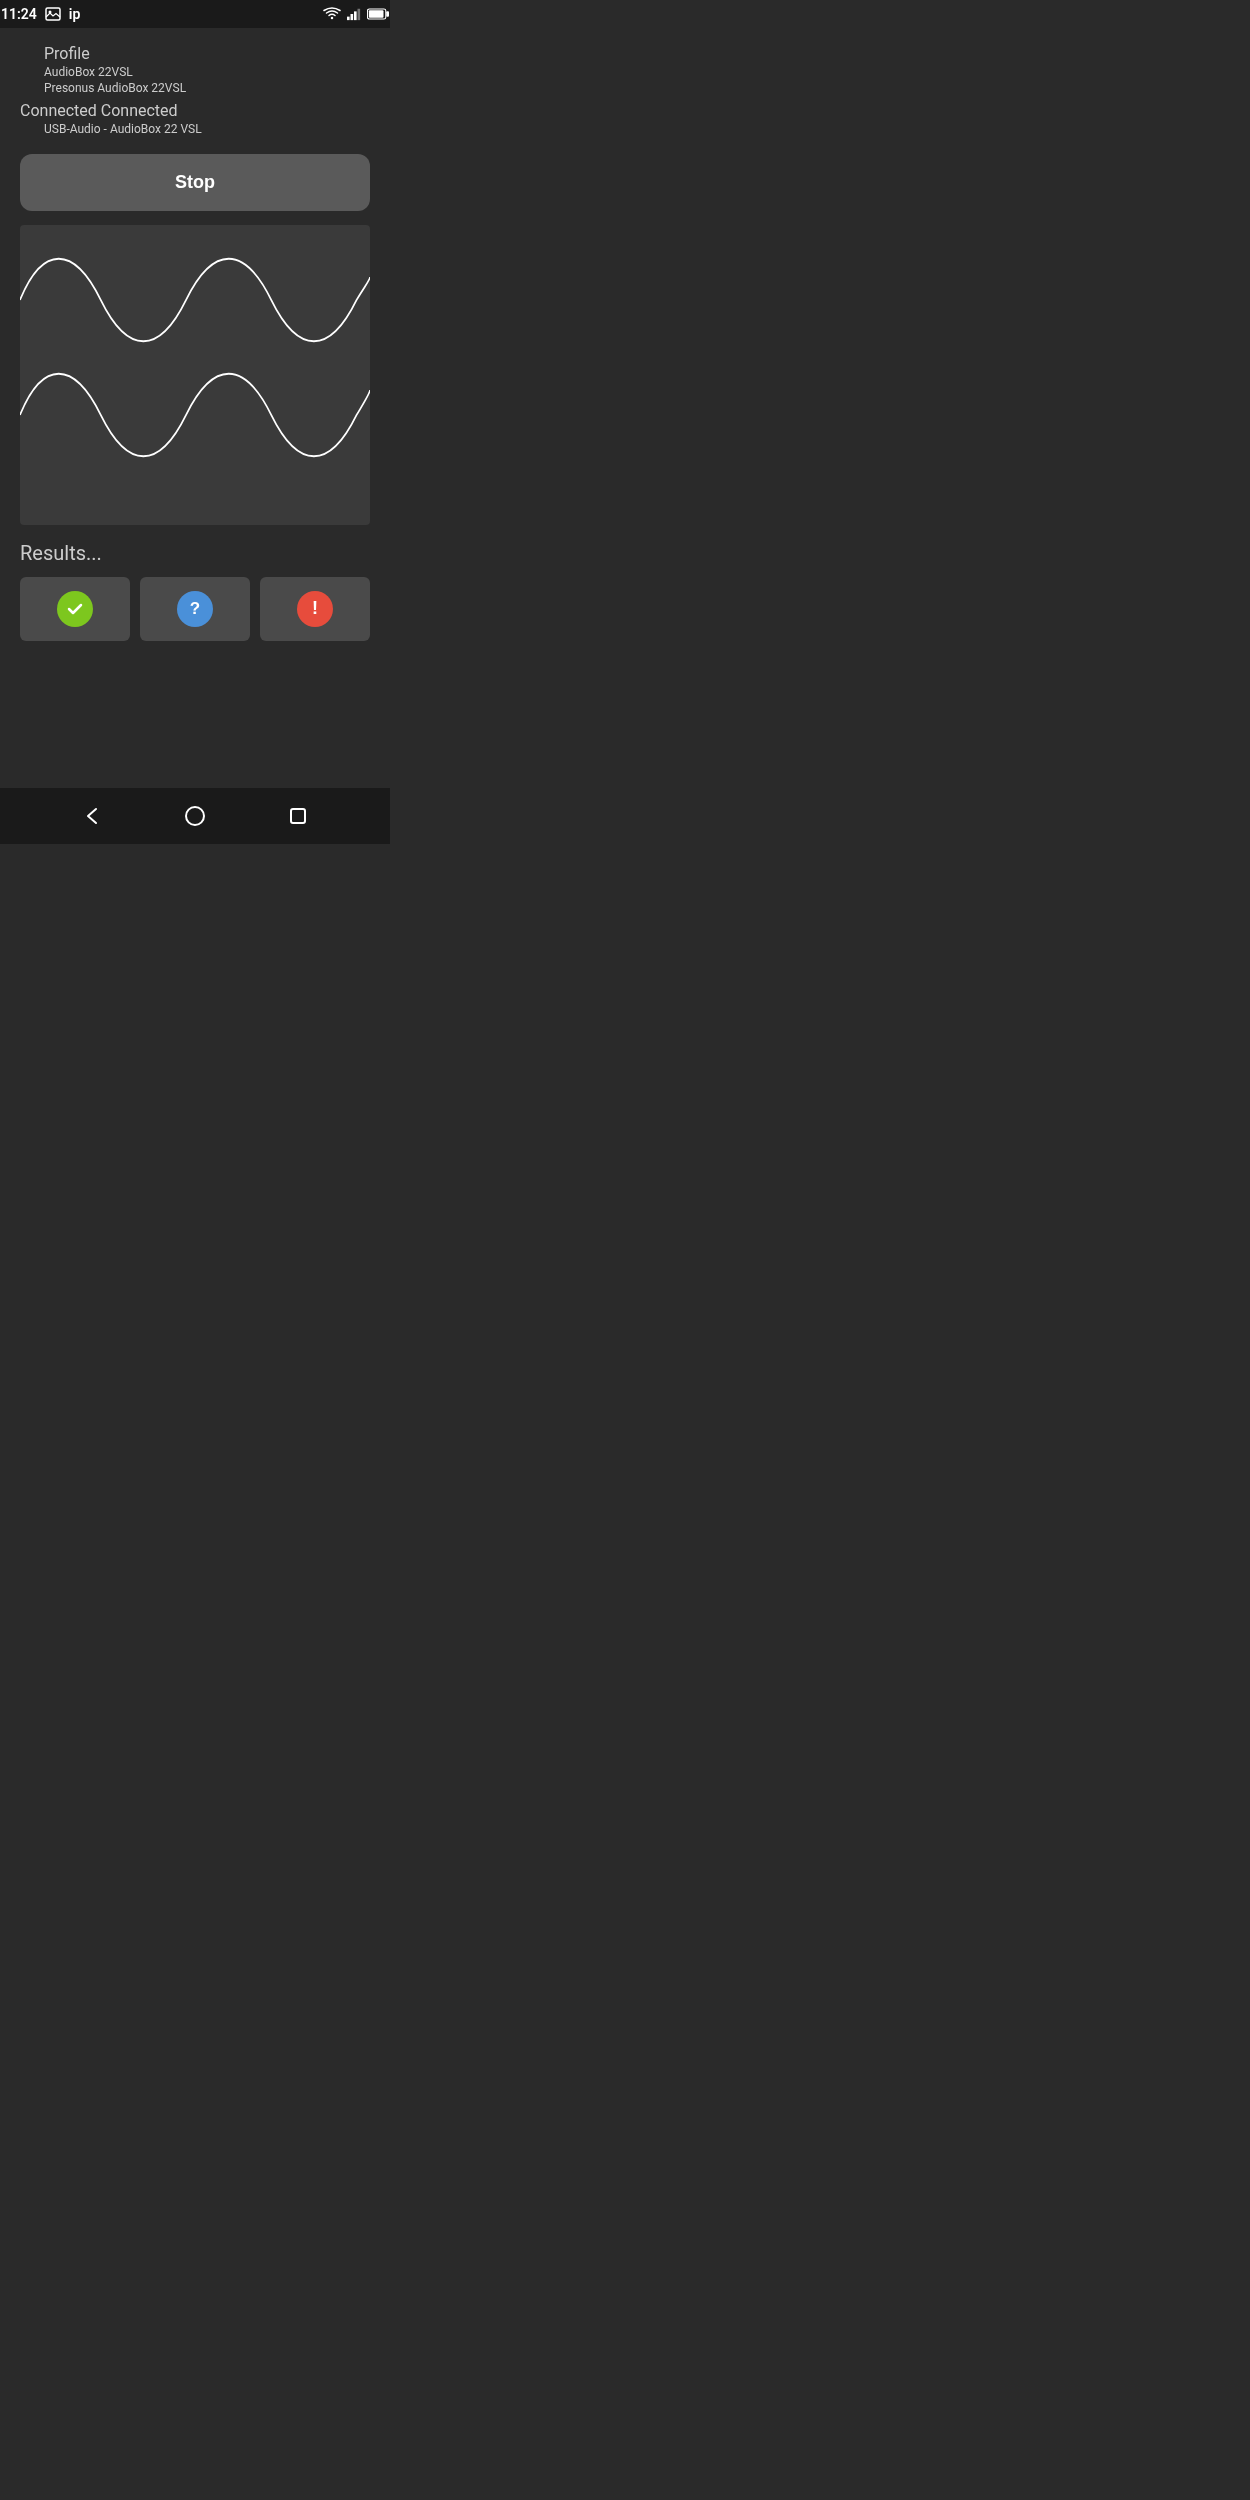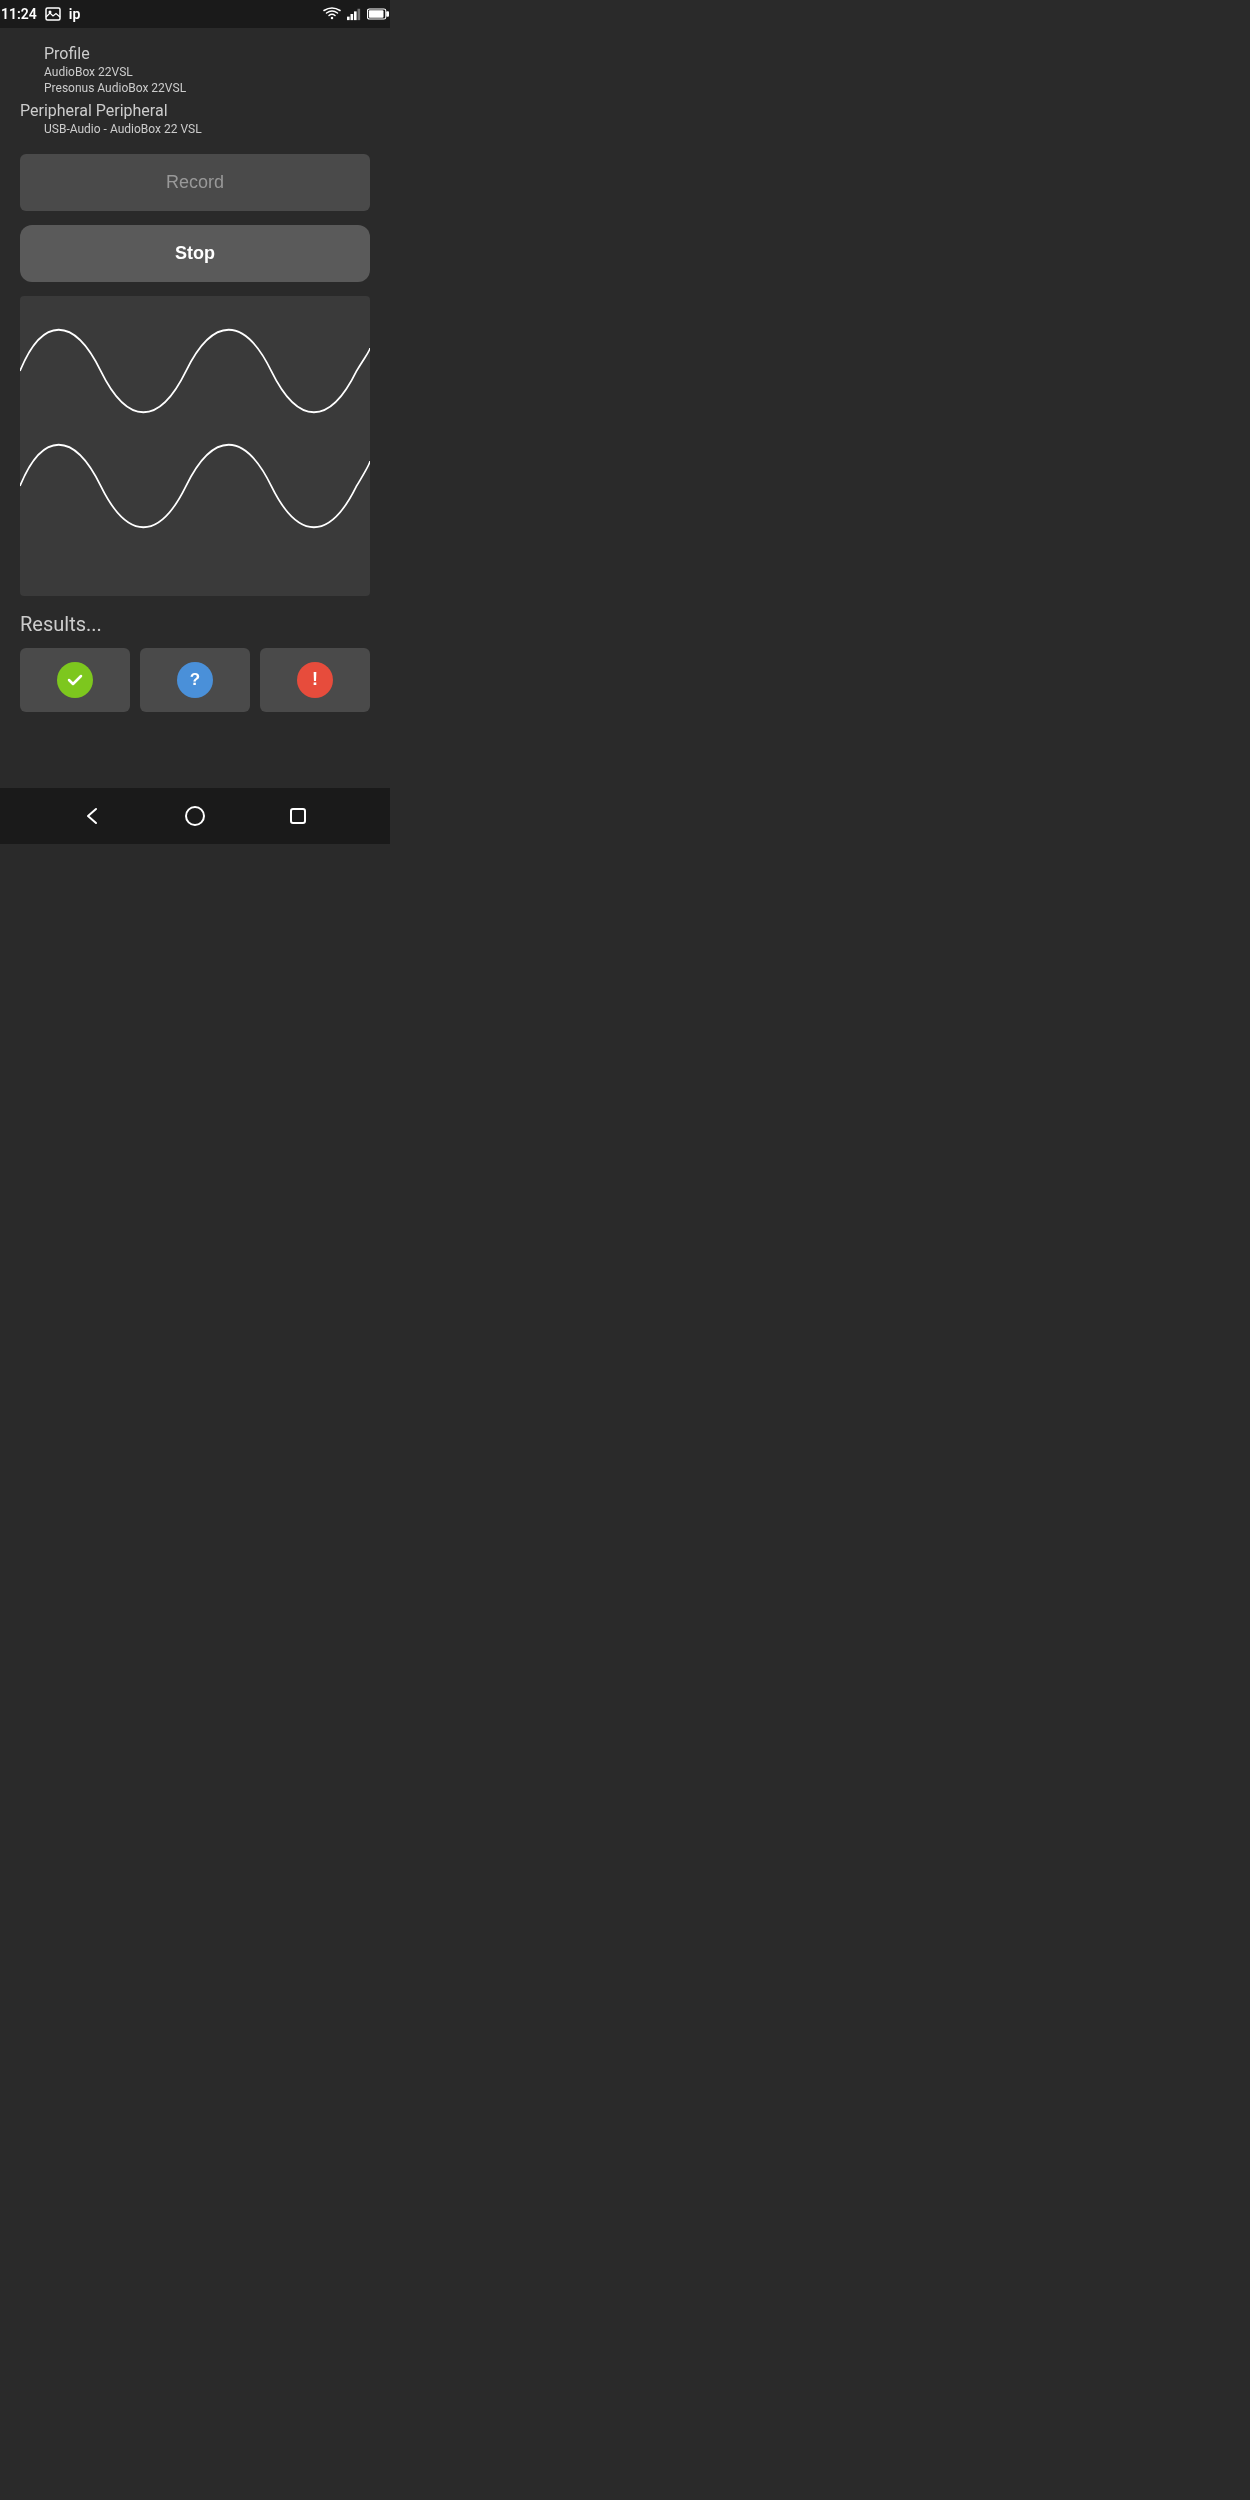--- a/index.html
+++ b/index.html
@@ -259,26 +259,25 @@
   </div>
 </div>
 
 <div class="main-content">
 
 
   <div class="info-section">
     <div class="info-label">Profile</div>
     <div class="info-value">AudioBox 22VSL</div>
     <div class="info-value">Presonus AudioBox 22VSL</div>
-    <div class="info-label-main">Peripheral Peripheral</div>
+    <div class="info-label-main">Connected Connected</div>
     <div class="info-value">USB-Audio - AudioBox 22 VSL</div>
   </div>
 
 
-  <button class="btn-record">Record</button>
 
   <button class="btn-stop">Stop</button>
 
   <div class="waveform-container">
     <svg class="waveform-canvas" viewBox="0 0 390 300" preserveAspectRatio="none">
 
       <path d="
         M 0 75
         C 25 20, 60 20, 90 75
         C 120 130, 155 130, 185 75

